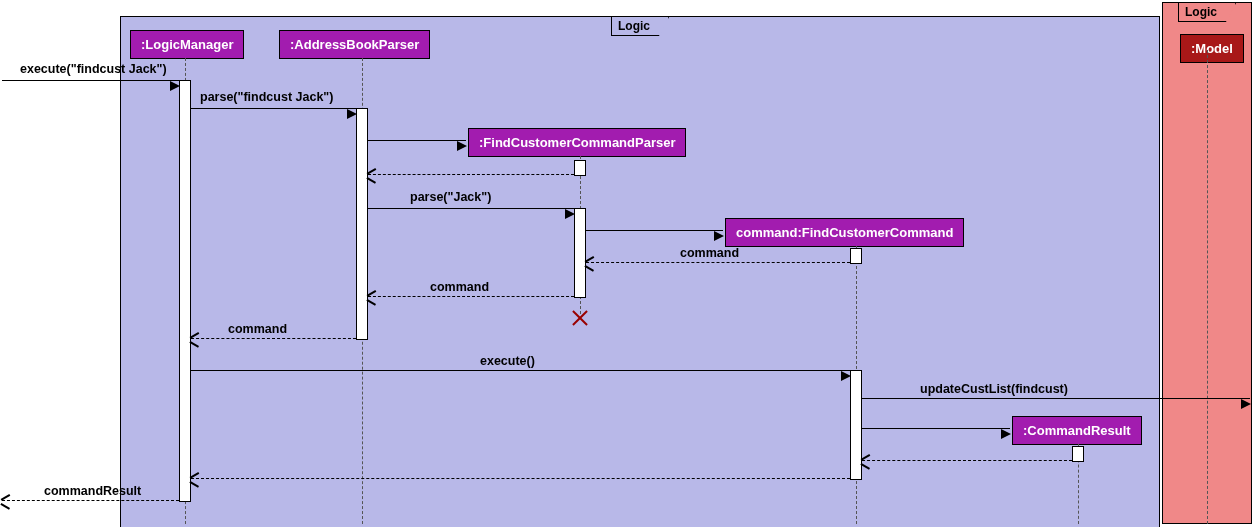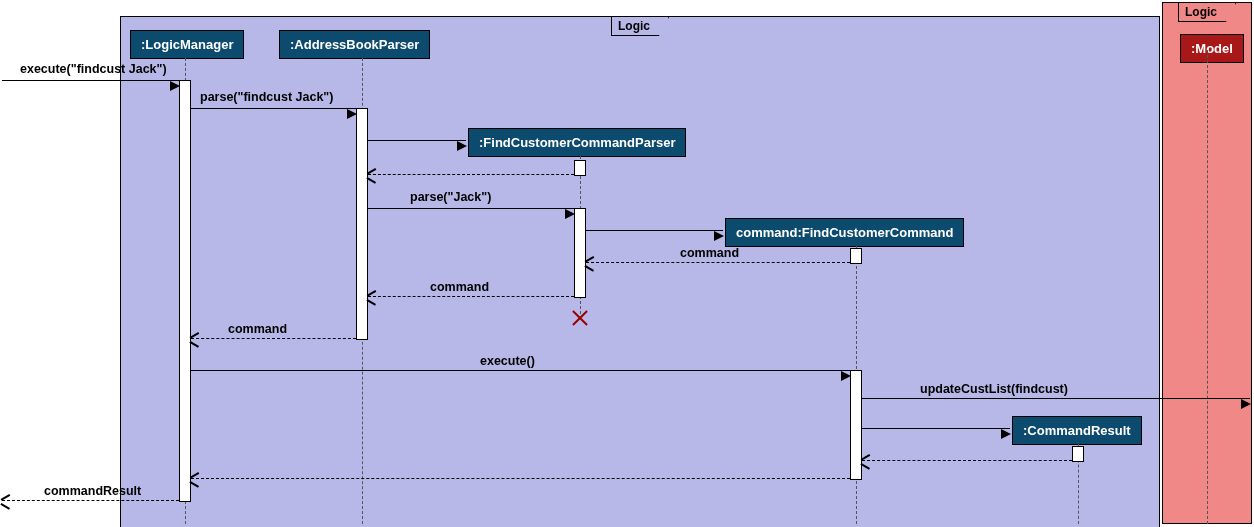--- a/index.html
+++ b/index.html
@@ -23,21 +23,21 @@
     background: inherit;
     font-size: 12px;
     font-weight: bold;
     padding: 2px 18px 2px 6px;
     border-bottom: 1.5px solid #000;
     border-right: 1.5px solid #000;
     clip-path: polygon(0 0, 100% 0, calc(100% - 10px) 100%, 0 100%);
   }
   .lifeline-head {
     position: absolute;
-    background: #0c4a6e;
+    background: #a21caf;
     color: #fff;
     font-weight: bold;
     font-size: 13px;
     padding: 6px 10px;
     border: 1.5px solid #000;
     text-align: center;
     white-space: nowrap;
   }
   .model-head {
     background: #a81818;

